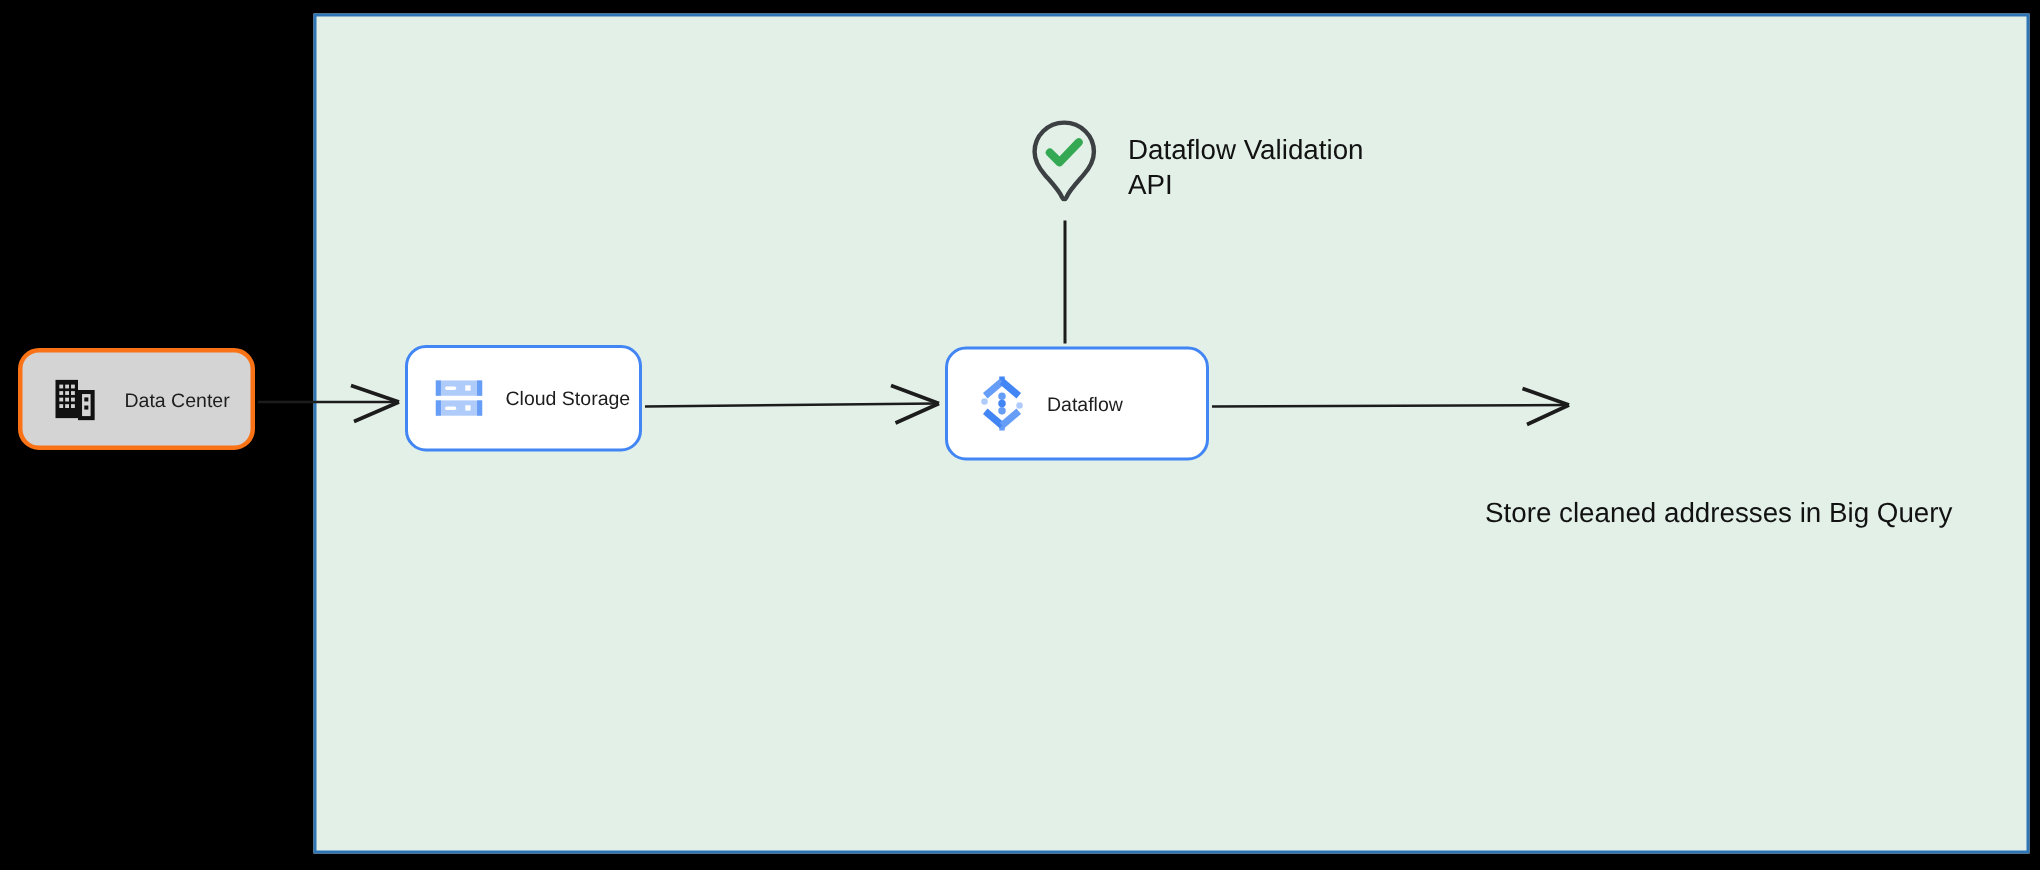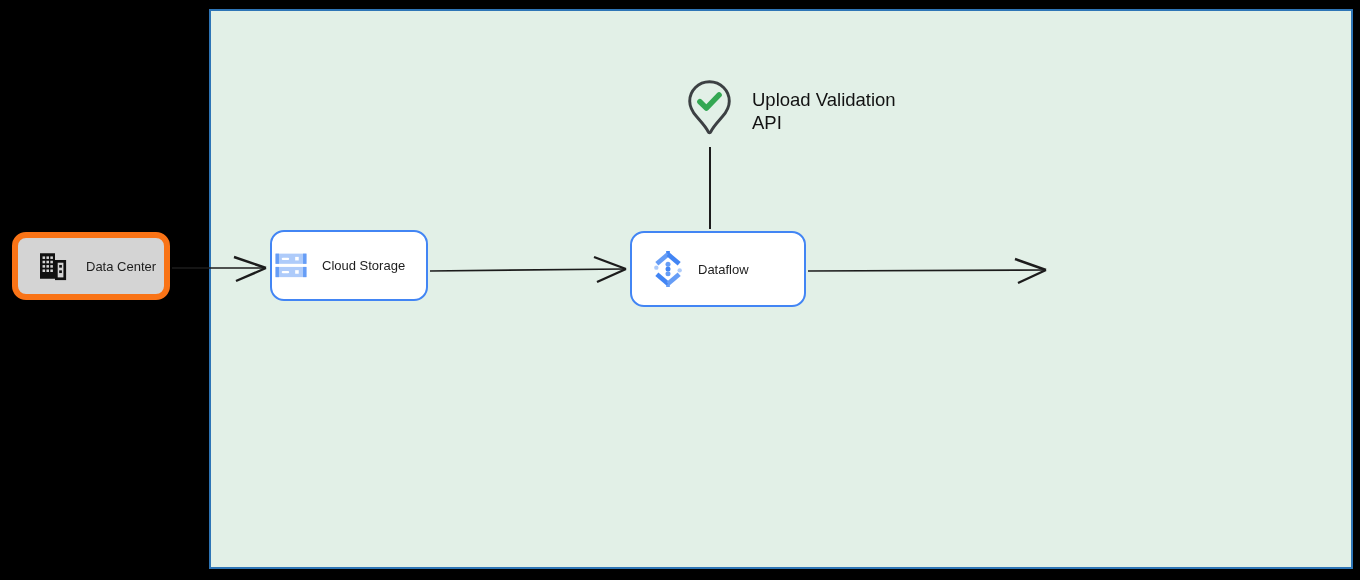--- a/index.html
+++ b/index.html
@@ -39,27 +39,27 @@
   .node .icon { flex: 0 0 auto; display: block; }
   .node .label {
     font-size: 13px;
     color: #1d1d1d;
     white-space: nowrap;
   }
 
   .node-datacenter {
     left: 12px; top: 232px; width: 158px; height: 68px;
     background: #d4d4d4;
-    border: 6px solid #f97316;
+    border: 3px solid #f97316;
     border-radius: 14px;
     padding-left: 16px;
   }
   .node-datacenter .label { margin-left: 16px; }
 
-  .node-cloudstorage { left: 270px; top: 230px; width: 158px; height: 71px; }
+  .node-cloudstorage { left: 270px; top: 230px; width: 158px; height: 71px; padding-left: 15px; }
   .node-cloudstorage .label { margin-left: 12px; }
 
   .node-dataflow { left: 630px; top: 231px; width: 176px; height: 76px; padding-left: 16px; }
   .node-dataflow .label { margin-left: 10px; text-align: center; }
 
   .node-bigquery { left: 1050px; top: 229px; width: 160px; height: 72px; padding-left: 14px; }
   .node-bigquery .label { margin-left: 11px; }
 
   .annotation {
     position: absolute;
@@ -166,19 +166,20 @@
     </svg>
     <span class="label">Dataflow</span>
   </div>
 
 
   <svg class="pin-icon" width="47" height="58" viewBox="0 0 24 29">
     <path d="M12,1.6 C6.3,1.6 1.9,6.1 1.9,11.5 C1.9,14.6 3.4,17.1 5.5,19.5 C7.3,21.6 10.2,24.6 11.3,27.1 C11.6,27.8 12.4,27.8 12.7,27.1 C13.8,24.6 16.7,21.6 18.5,19.5 C20.6,17.1 22.1,14.6 22.1,11.5 C22.1,6.1 17.7,1.6 12,1.6 Z" fill="none" stroke="#3c4043" stroke-width="1.5"></path>
     <path d="M7.1,11.8 L10.4,15.1 L16.9,8.3" fill="none" stroke="#34a853" stroke-width="2.8" stroke-linecap="round" stroke-linejoin="round"></path>
   </svg>
 
-  <div class="annotation ann-api">Upload Validation
+  <div class="annotation ann-api">Dataflow Validation
 API</div>
 
 
 
+  <div class="annotation ann-store">Store cleaned addresses in Big Query</div>
 
 </div>
 
 </body></html>

